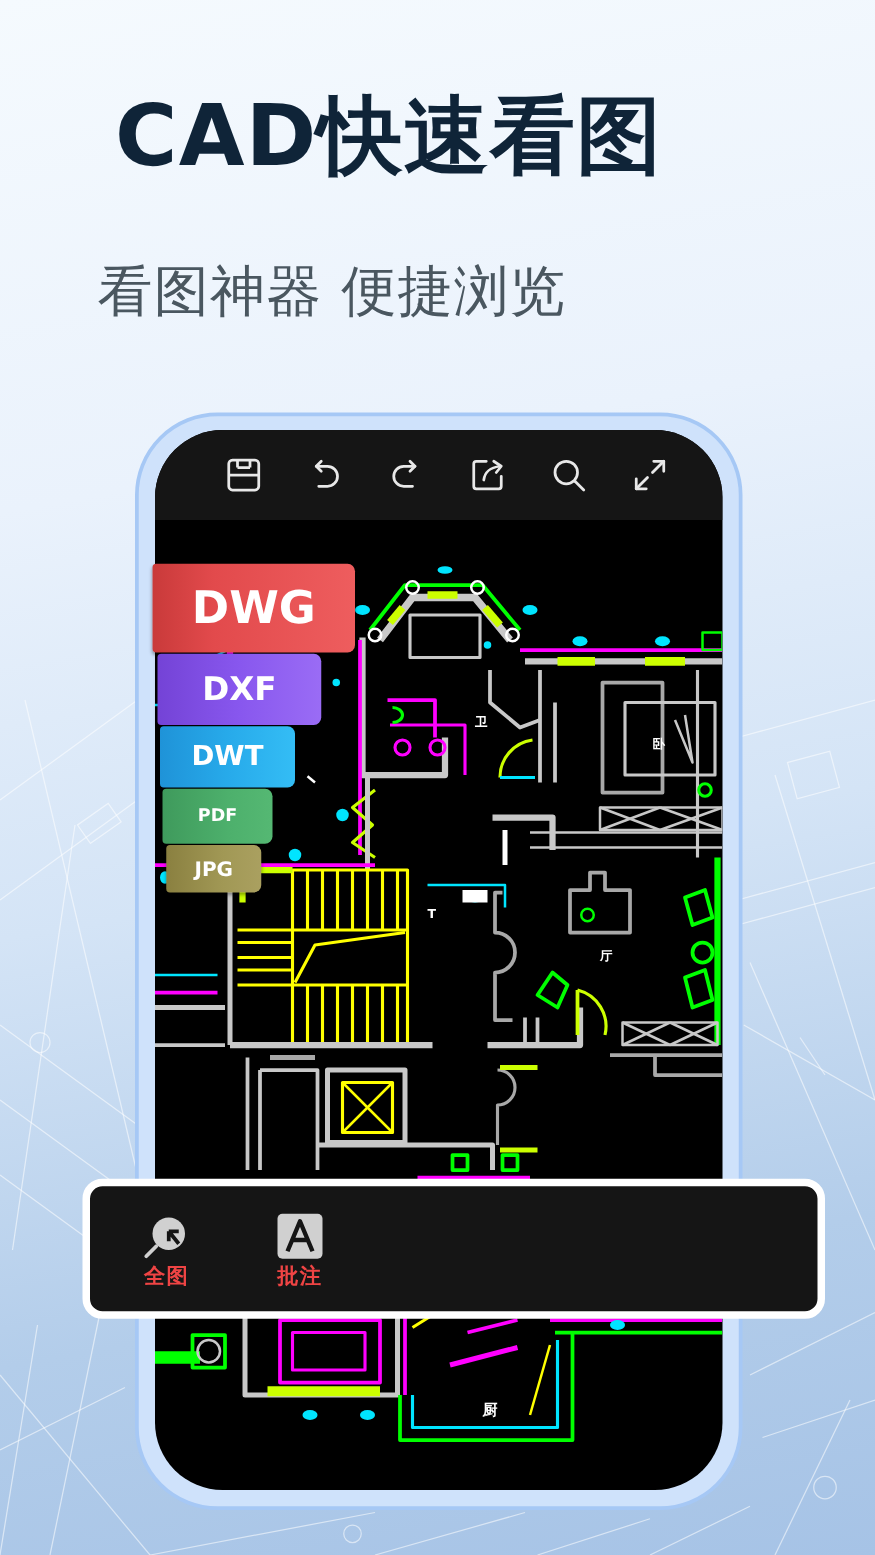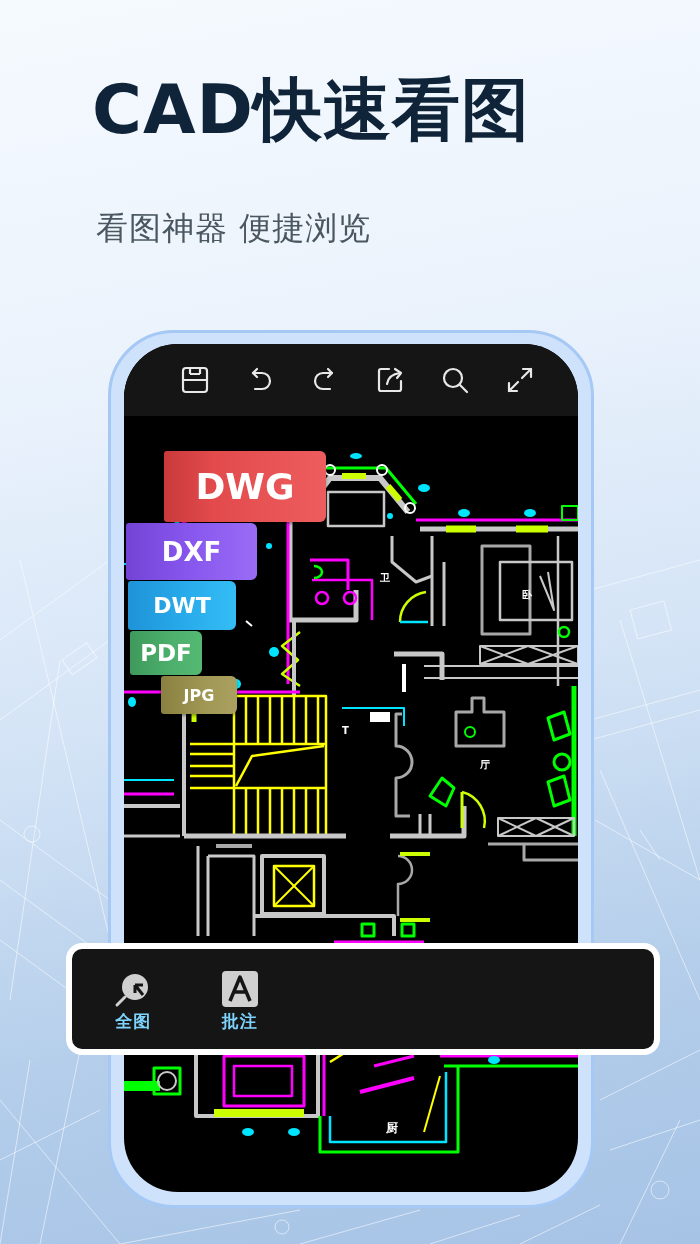--- a/index.html
+++ b/index.html
@@ -9,22 +9,22 @@
     font-family: "DejaVu Sans", "Liberation Sans", sans-serif;
     background: linear-gradient(170deg, #f5fafe 0%, #eaf2fc 30%, #d4e4f6 55%, #b3cdea 80%, #a6c3e6 100%);
   }
   .bg-blueprint { position: absolute; left: 0; top: 0; width: 700px; height: 1244px; }
   .hero-title {
     position: absolute; left: 92px; top: 76px;
     font-size: 68px; font-weight: bold; color: #0f2438;
     letter-spacing: 1px; line-height: 1; white-space: nowrap;
   }
   .hero-sub {
-    position: absolute; left: 96px; top: 212px;
-    font-size: 32px; color: #4a5760; letter-spacing: 1px; line-height: 1; white-space: nowrap; text-align: center;
+    position: absolute; left: 78px; top: 212px;
+    font-size: 44px; color: #4a5760; letter-spacing: 1px; line-height: 1; white-space: nowrap; text-align: center;
   }
   .phone-frame {
     position: absolute; left: 108px; top: 330px; width: 486px; height: 878px;
     border-radius: 66px; background: #cfe2fb; border: 3px solid #a6c8f5;
   }
   .phone-screen {
     position: absolute; left: 124px; top: 344px; width: 454px; height: 848px;
     border-radius: 54px; overflow: hidden; background: #000;
   }
   .top-toolbar {
@@ -35,41 +35,41 @@
   .tb-icon svg { width: 30px; height: 30px; }
   .cad { position: absolute; left: 0; top: 72px; }
 
   .fmt-tag {
     position: absolute; color: #fff; font-weight: bold;
     display: flex; align-items: center; justify-content: center;
     border-radius: 3px 6px 6px 3px; cursor: pointer;
     box-shadow: 0 2px 3px rgba(0,0,0,0.35);
   }
   .tag-dwg { left: 122px; top: 451px; width: 162px; height: 71px; font-size: 36px;
-    background: linear-gradient(90deg, #c93a3a 0%, #e24a4c 30%, #ee5d5e 100%); margin-left: 42px; }
+    background: linear-gradient(90deg, #c93a3a 0%, #e24a4c 30%, #ee5d5e 100%); }
   .tag-dxf { left: 126px; top: 523px; width: 131px; height: 57px; font-size: 26px;
     background: linear-gradient(90deg, #7443d6 0%, #8857ee 50%, #9a6cf5 100%); }
   .tag-dwt { left: 128px; top: 581px; width: 108px; height: 49px; font-size: 22px;
     background: linear-gradient(90deg, #1f93d8 0%, #27aaea 50%, #34bdf5 100%); }
-  .tag-pdf { left: 130px; top: 631px; width: 72px; height: 44px; font-size: 23px;
+  .tag-pdf { left: 130px; top: 631px; width: 88px; height: 44px; font-size: 14px;
     background: linear-gradient(90deg, #3f9a5c 0%, #4db06c 60%, #55b873 100%); }
   .tag-jpg { left: 133px; top: 676px; width: 76px; height: 38px; font-size: 16px;
-    background: linear-gradient(90deg, #8a8040 0%, #a19855 60%, #aaa060 100%); margin-left: 28px; }
+    background: linear-gradient(90deg, #8a8040 0%, #a19855 60%, #aaa060 100%); }
 
   .bottom-toolbar {
     position: absolute; left: 66px; top: 943px; width: 594px; height: 112px;
     border-radius: 16px; background: #151515; border: 6px solid #ffffff;
     display: flex; align-items: center; padding-left: 8px;
   }
   .bt-item {
     width: 106.5px; height: 92px; display: flex; flex-direction: column;
     align-items: center; justify-content: center; cursor: pointer;
   }
   .bt-item svg { width: 40px; height: 40px; margin-bottom: 4px; }
-  .bt-label { color: #7dd3fc; font-size: 17px; font-weight: bold; letter-spacing: 1px; line-height: 1; }
+  .bt-label { color: #ef4444; font-size: 17px; font-weight: bold; letter-spacing: 1px; line-height: 1; }
 </style>
 </head>
 <body>
 
 <svg class="bg-blueprint" viewBox="0 0 700 1244">
   <g stroke="#ffffff" stroke-opacity="0.55" stroke-width="1" fill="none">
     <line x1="0" y1="640" x2="110" y2="560"></line>
     <line x1="0" y1="720" x2="110" y2="640"></line>
     <line x1="0" y1="820" x2="110" y2="900"></line>
     <line x1="0" y1="880" x2="110" y2="960"></line>

